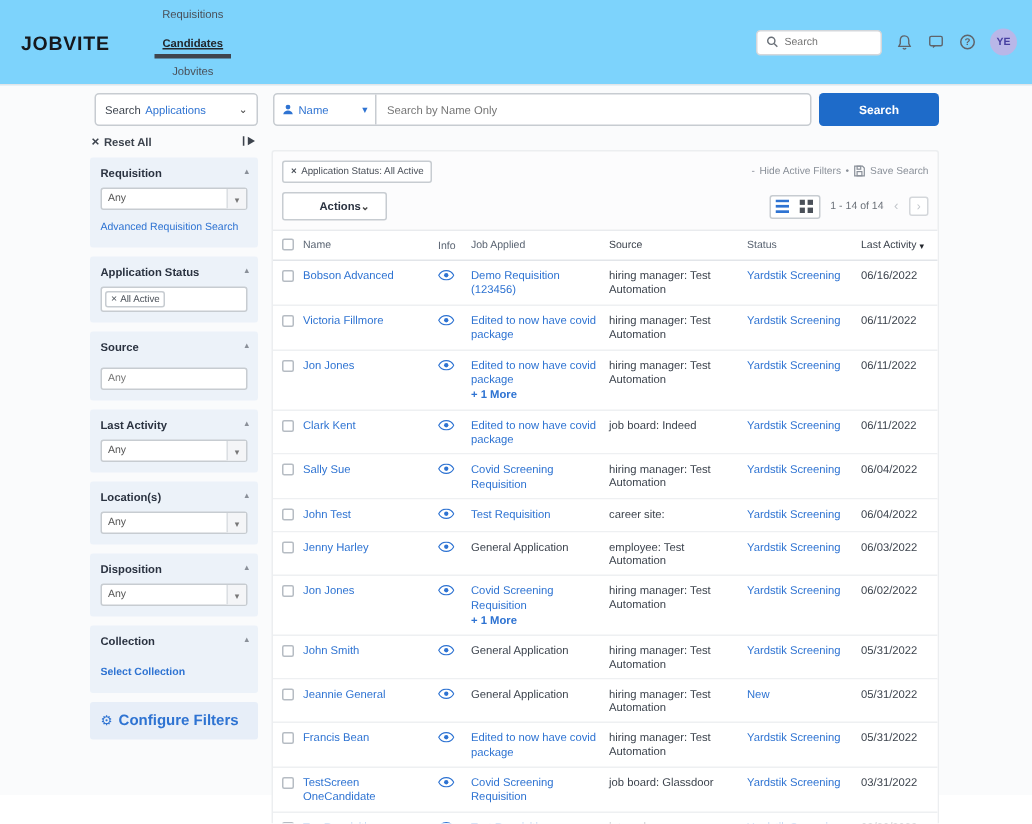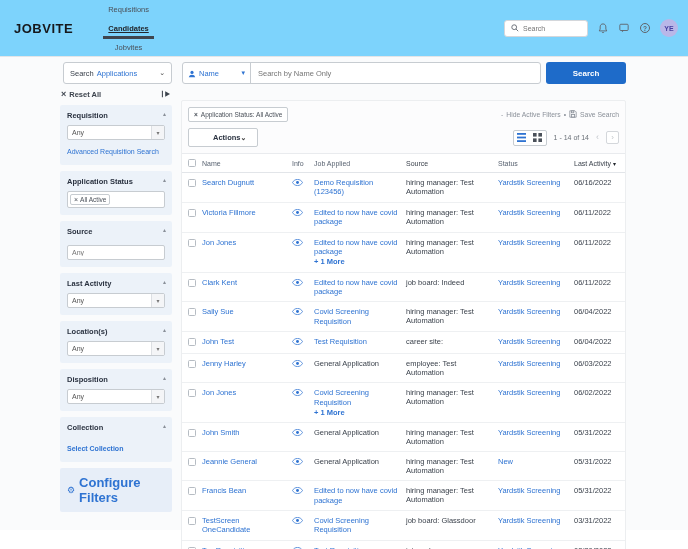--- a/index.html
+++ b/index.html
@@ -67,21 +67,21 @@
   .mini-input { width:100%; height:15px; background:#fff; border:1px solid #c7ccd1; border-radius:2px; font-size:7px;
                 color:#555; padding:0 4px; font-family:inherit; outline:none; }
   .chipbox { height:17px; background:#fff; border:1px solid #c7ccd1; border-radius:2px; display:flex; align-items:center; padding:0 2px; }
   .minichip { border:1px solid #c7ccd1; border-radius:2px; font-size:6.5px; color:#4a5059; display:flex; align-items:center;
               gap:2px; padding:1px 3px; background:#fff; }
   .minichip .x { cursor:pointer; font-size:7px; }
   .flink { font-size:7px; color:#2e73d2; margin-top:5px; display:inline-block; cursor:pointer; }
   .flink2 { font-size:7px; color:#2e73d2; cursor:pointer; font-weight:bold; }
   .cfg { background:#e7eef8; border-radius:2px; padding:7px 7px; display:flex; align-items:center; gap:4px; cursor:pointer; }
   .cfg .gear { color:#2e73d2; }
-  .cfg span.txt { font-size:13px; color:#2e73d2; font-weight:bold; }
+  .cfg span.txt { font-size:10px; color:#2e73d2; font-weight:bold; }
 
   
   .content { position:absolute; left:181px; top:43px; width:445px; background:#fcfcfd; border:1px solid #eceef0; border-radius:2px; }
   .toolbar { padding:6px 6px 0 6px; }
   .chiprow { display:flex; align-items:center; }
   .bigchip { border:1px solid #c7ccd1; border-radius:2px; background:#fff; font-size:6.5px; color:#4a5059;
              display:flex; align-items:center; gap:3px; padding:3px 5px; }
   .bigchip .x { cursor:pointer; font-weight:bold; }
   .chipright { margin-left:auto; font-size:6.8px; color:#8a9099; display:flex; align-items:center; gap:3px; }
   .chipright .lnk { cursor:pointer; }
@@ -346,21 +346,21 @@
         <span class="col c-status">Status</span>
         <span class="col c-date">
           <span>Last Activity</span>
           <span class="sorticon">▾</span>
         </span>
       </div>
 
       <div id="tbody">
   <div class="trow">
     <span class="col c-check"><input type="checkbox" style=""></span>
-    <span class="col c-name"><a>Search Dugnutt</a></span>
+    <span class="col c-name"><a>Bobson Advanced</a></span>
     <span class="col c-info"><span class="eye">
       <svg width="11" height="7" viewBox="0 0 16 10">
                   <path d="M8 .5C4.5.5 1.9 2.8.7 5 1.9 7.2 4.5 9.5 8 9.5S14.1 7.2 15.3 5C14.1 2.8 11.5.5 8 .5z" fill="none" stroke="#2e73d2" stroke-width="1.1"></path>
                   <circle cx="8" cy="5" r="2.1" fill="#2e73d2"></circle>
                 </svg>
     </span></span>
     <span class="col c-job">
       <a class="job-link">Demo Requisition (123456)</a>
 
     </span>

